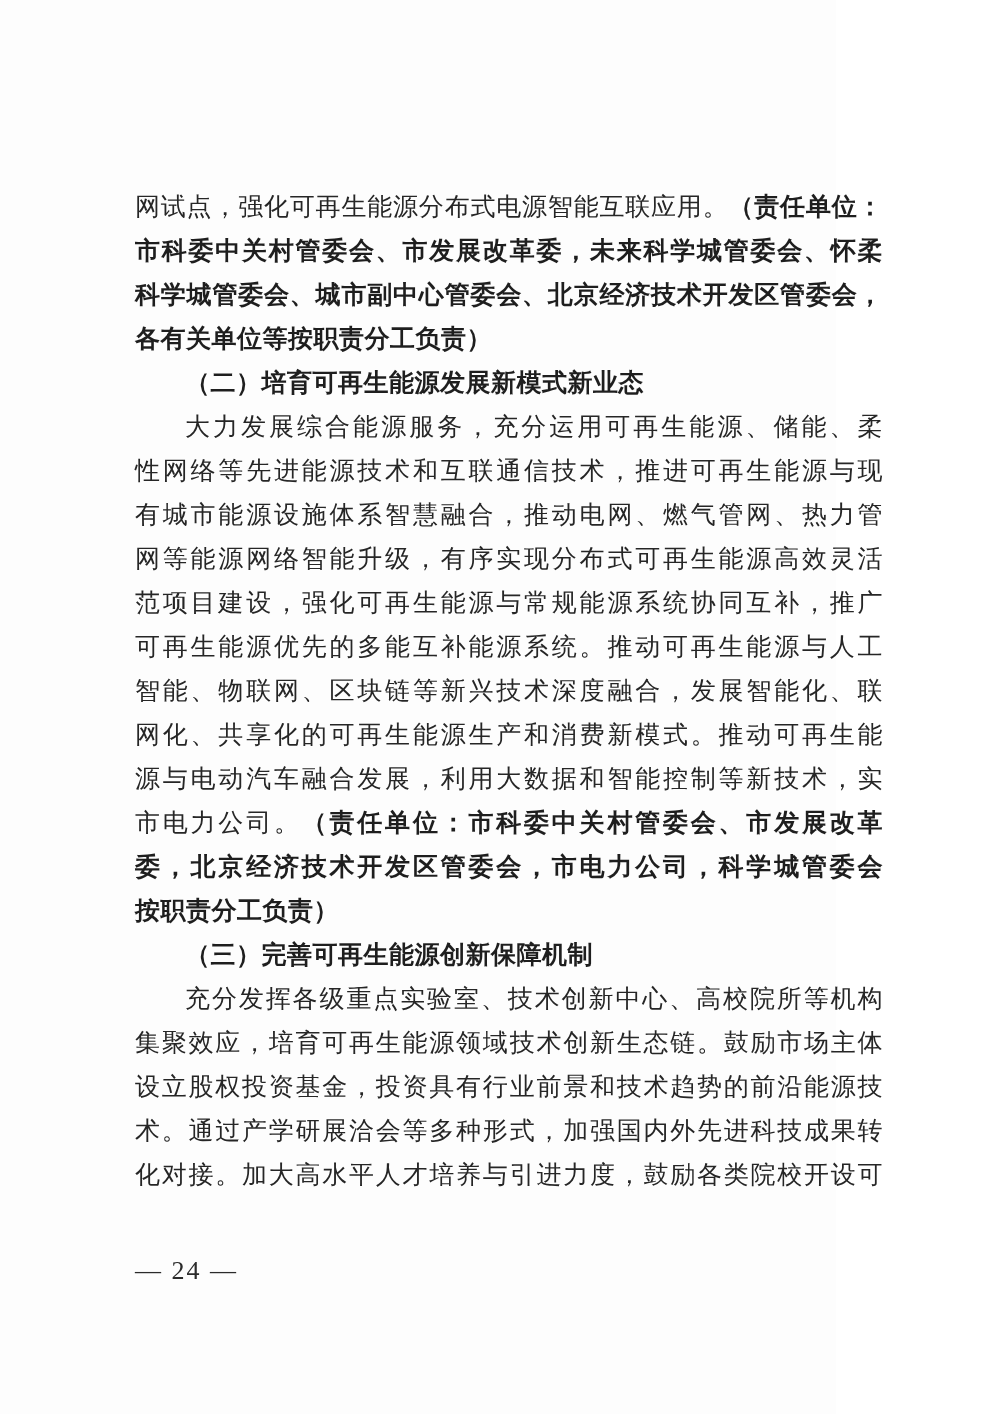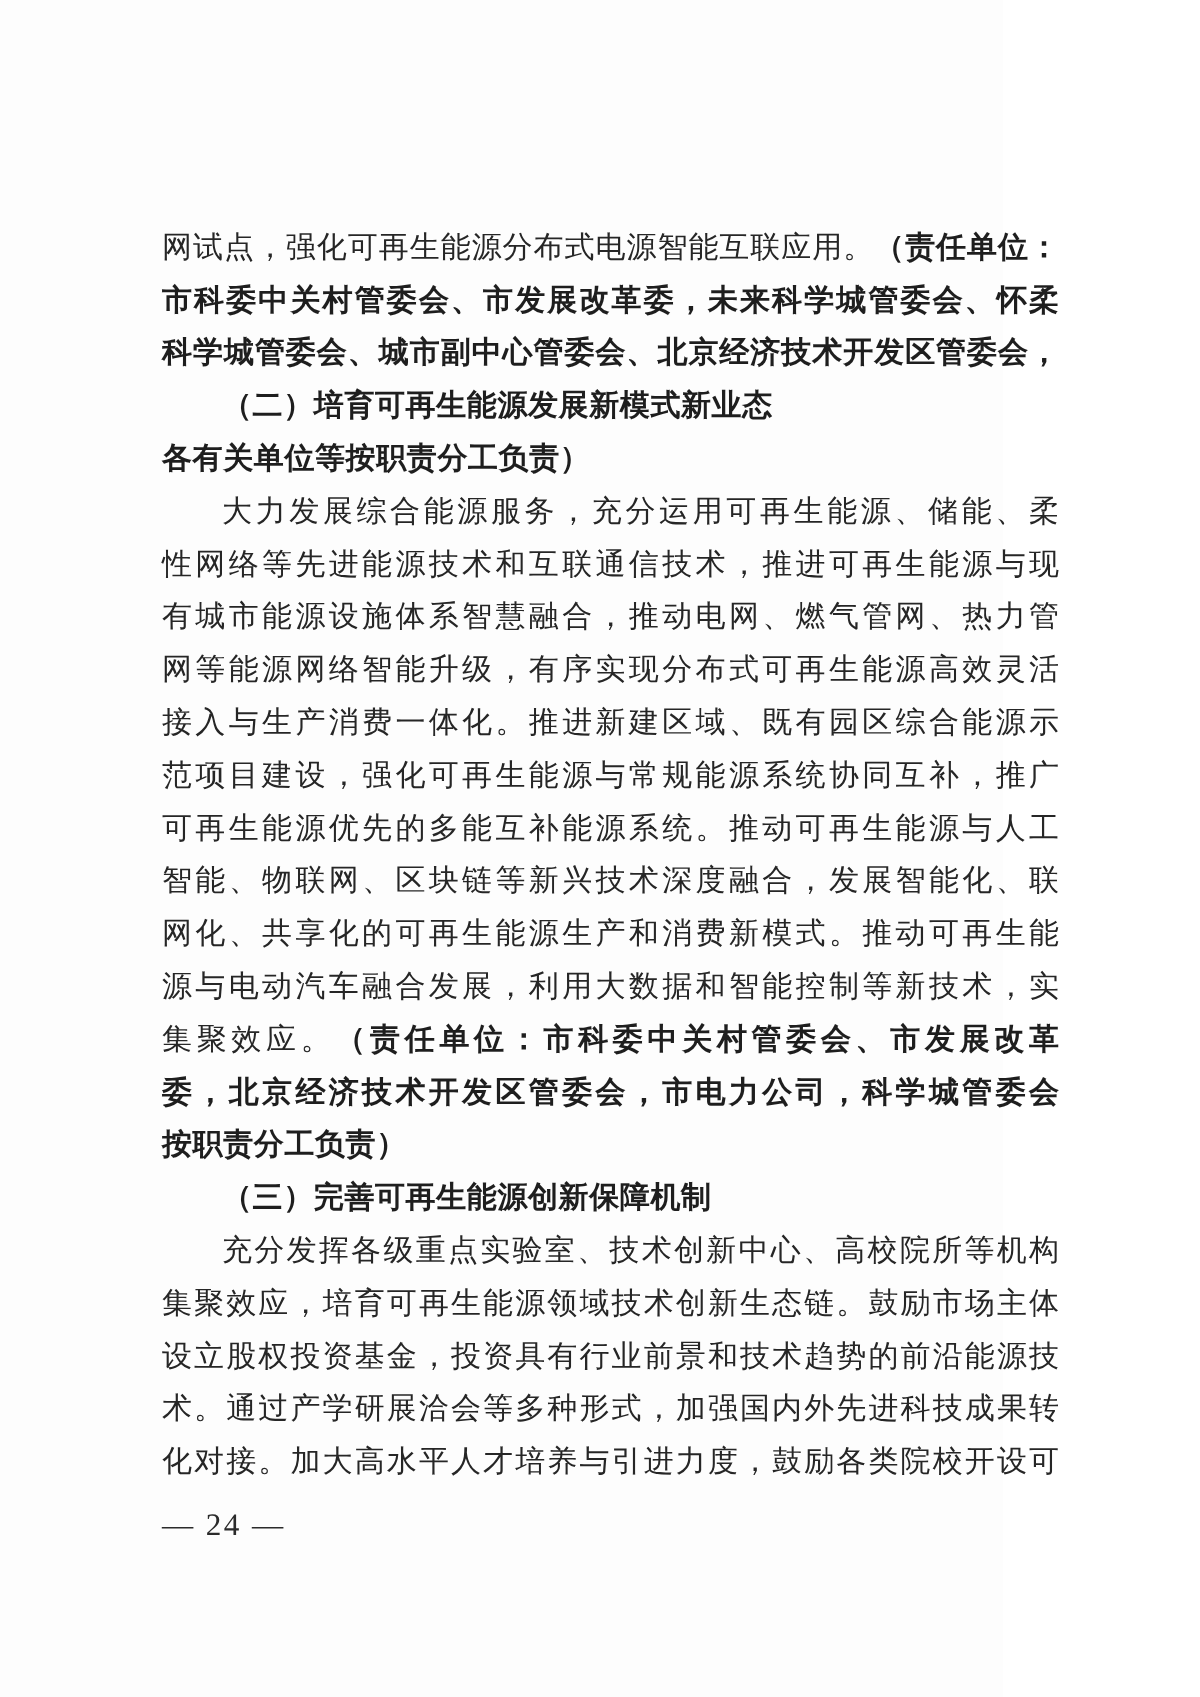--- a/index.html
+++ b/index.html
@@ -60,33 +60,32 @@
   }
 </style>
 </head>
 <body>
 
 <div class="sheet">
   <div class="textblock">
       <div class="line just"><span class="seg-regular">网试点，强化可再生能源分布式电源智能互联应用。</span><span class="seg-bold">（责任单位：</span></div>
       <div class="line just"><span class="seg-bold">市科委中关村管委会、市发展改革委，未来科学城管委会、怀柔</span></div>
       <div class="line just"><span class="seg-bold">科学城管委会、城市副中心管委会、北京经济技术开发区管委会，</span></div>
+      <div class="line"><span class="seg-bold">各有关单位等按职责分工负责）</span></div>
       <div class="line indent"><span class="seg-bold">（二）培育可再生能源发展新模式新业态</span></div>
-      <div class="line"><span class="seg-bold">各有关单位等按职责分工负责）</span></div>
       <div class="line indent just"><span class="seg-regular">大力发展综合能源服务，充分运用可再生能源、储能、柔</span></div>
       <div class="line just"><span class="seg-regular">性网络等先进能源技术和互联通信技术，推进可再生能源与现</span></div>
       <div class="line just"><span class="seg-regular">有城市能源设施体系智慧融合，推动电网、燃气管网、热力管</span></div>
       <div class="line just"><span class="seg-regular">网等能源网络智能升级，有序实现分布式可再生能源高效灵活</span></div>
-      <div class="line just"><span class="seg-regular">接入与生产消费一体化。推进新建区域、既有园区综合能源示</span></div>
       <div class="line just"><span class="seg-regular">范项目建设，强化可再生能源与常规能源系统协同互补，推广</span></div>
       <div class="line just"><span class="seg-regular">可再生能源优先的多能互补能源系统。推动可再生能源与人工</span></div>
       <div class="line just"><span class="seg-regular">智能、物联网、区块链等新兴技术深度融合，发展智能化、联</span></div>
       <div class="line just"><span class="seg-regular">网化、共享化的可再生能源生产和消费新模式。推动可再生能</span></div>
       <div class="line just"><span class="seg-regular">源与电动汽车融合发展，利用大数据和智能控制等新技术，实</span></div>
-      <div class="line just"><span class="seg-regular">集聚效应。</span><span class="seg-bold">（责任单位：市科委中关村管委会、市发展改革</span></div>
+      <div class="line just"><span class="seg-regular">市电力公司。</span><span class="seg-bold">（责任单位：市科委中关村管委会、市发展改革</span></div>
       <div class="line just"><span class="seg-bold">委，北京经济技术开发区管委会，市电力公司，科学城管委会</span></div>
       <div class="line"><span class="seg-bold">按职责分工负责）</span></div>
       <div class="line indent"><span class="seg-bold">（三）完善可再生能源创新保障机制</span></div>
       <div class="line indent just"><span class="seg-regular">充分发挥各级重点实验室、技术创新中心、高校院所等机构</span></div>
       <div class="line just"><span class="seg-regular">集聚效应，培育可再生能源领域技术创新生态链。鼓励市场主体</span></div>
       <div class="line just"><span class="seg-regular">设立股权投资基金，投资具有行业前景和技术趋势的前沿能源技</span></div>
       <div class="line just"><span class="seg-regular">术。通过产学研展洽会等多种形式，加强国内外先进科技成果转</span></div>
       <div class="line just"><span class="seg-regular">化对接。加大高水平人才培养与引进力度，鼓励各类院校开设可</span></div>
     </div>
   <div class="footer">— 24 —</div>

